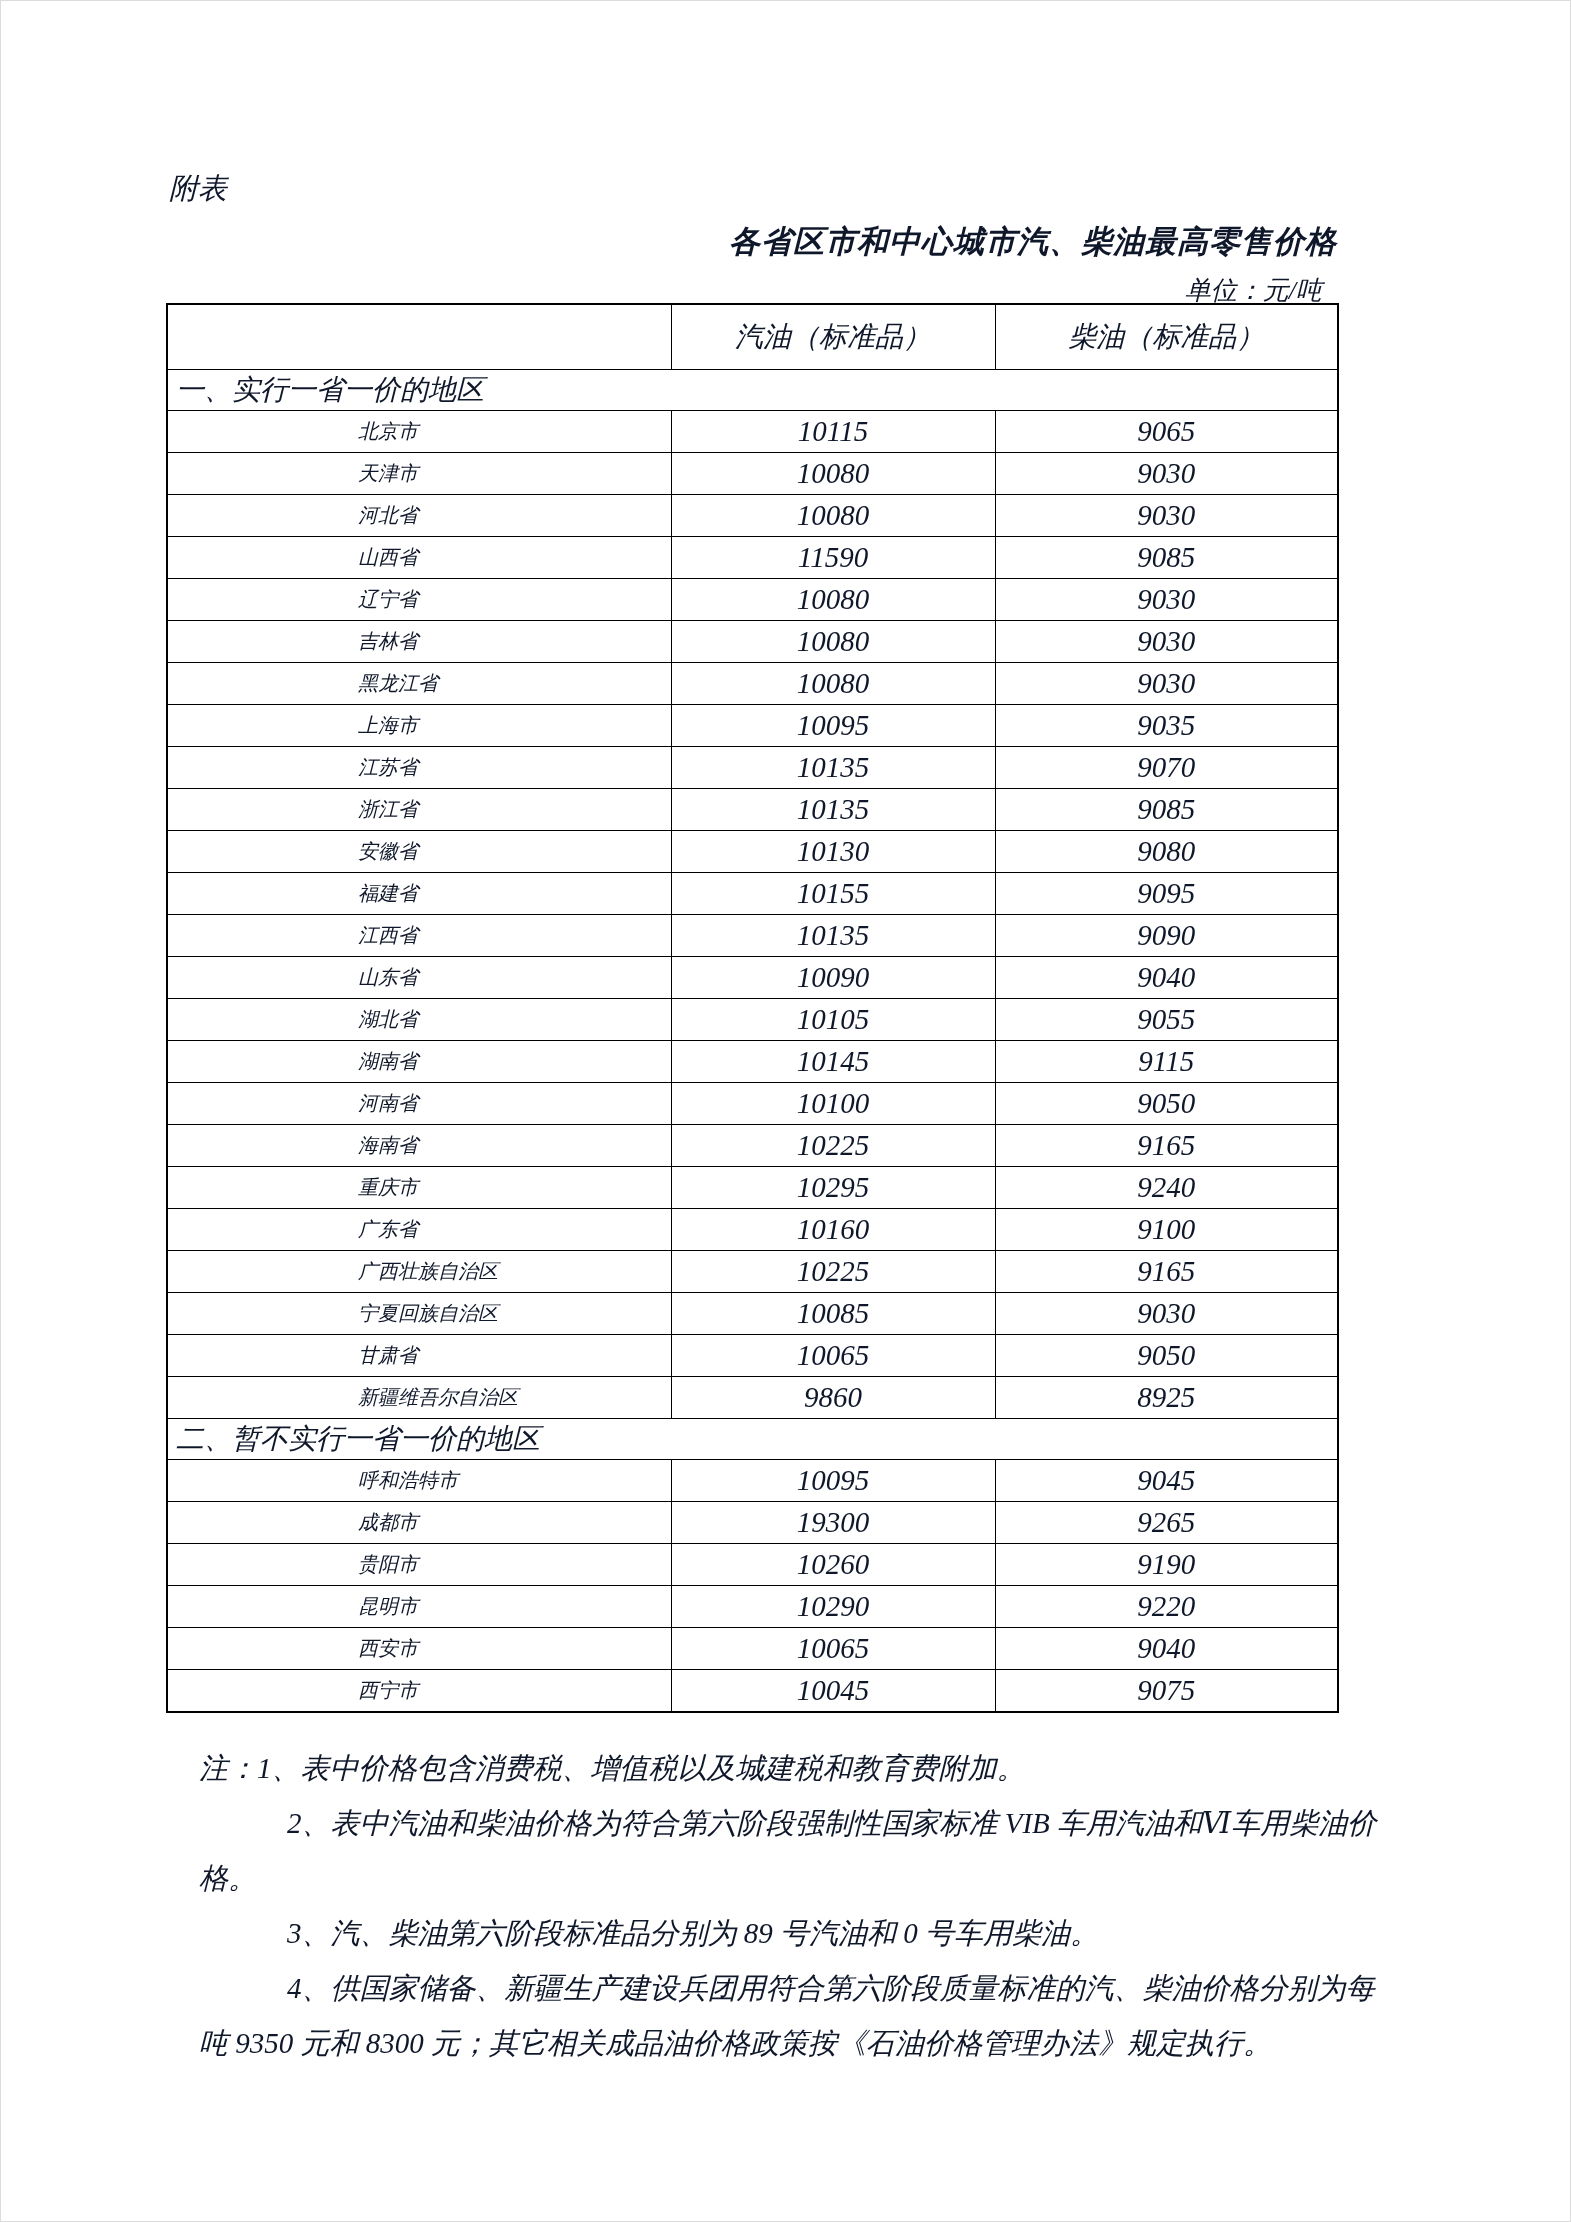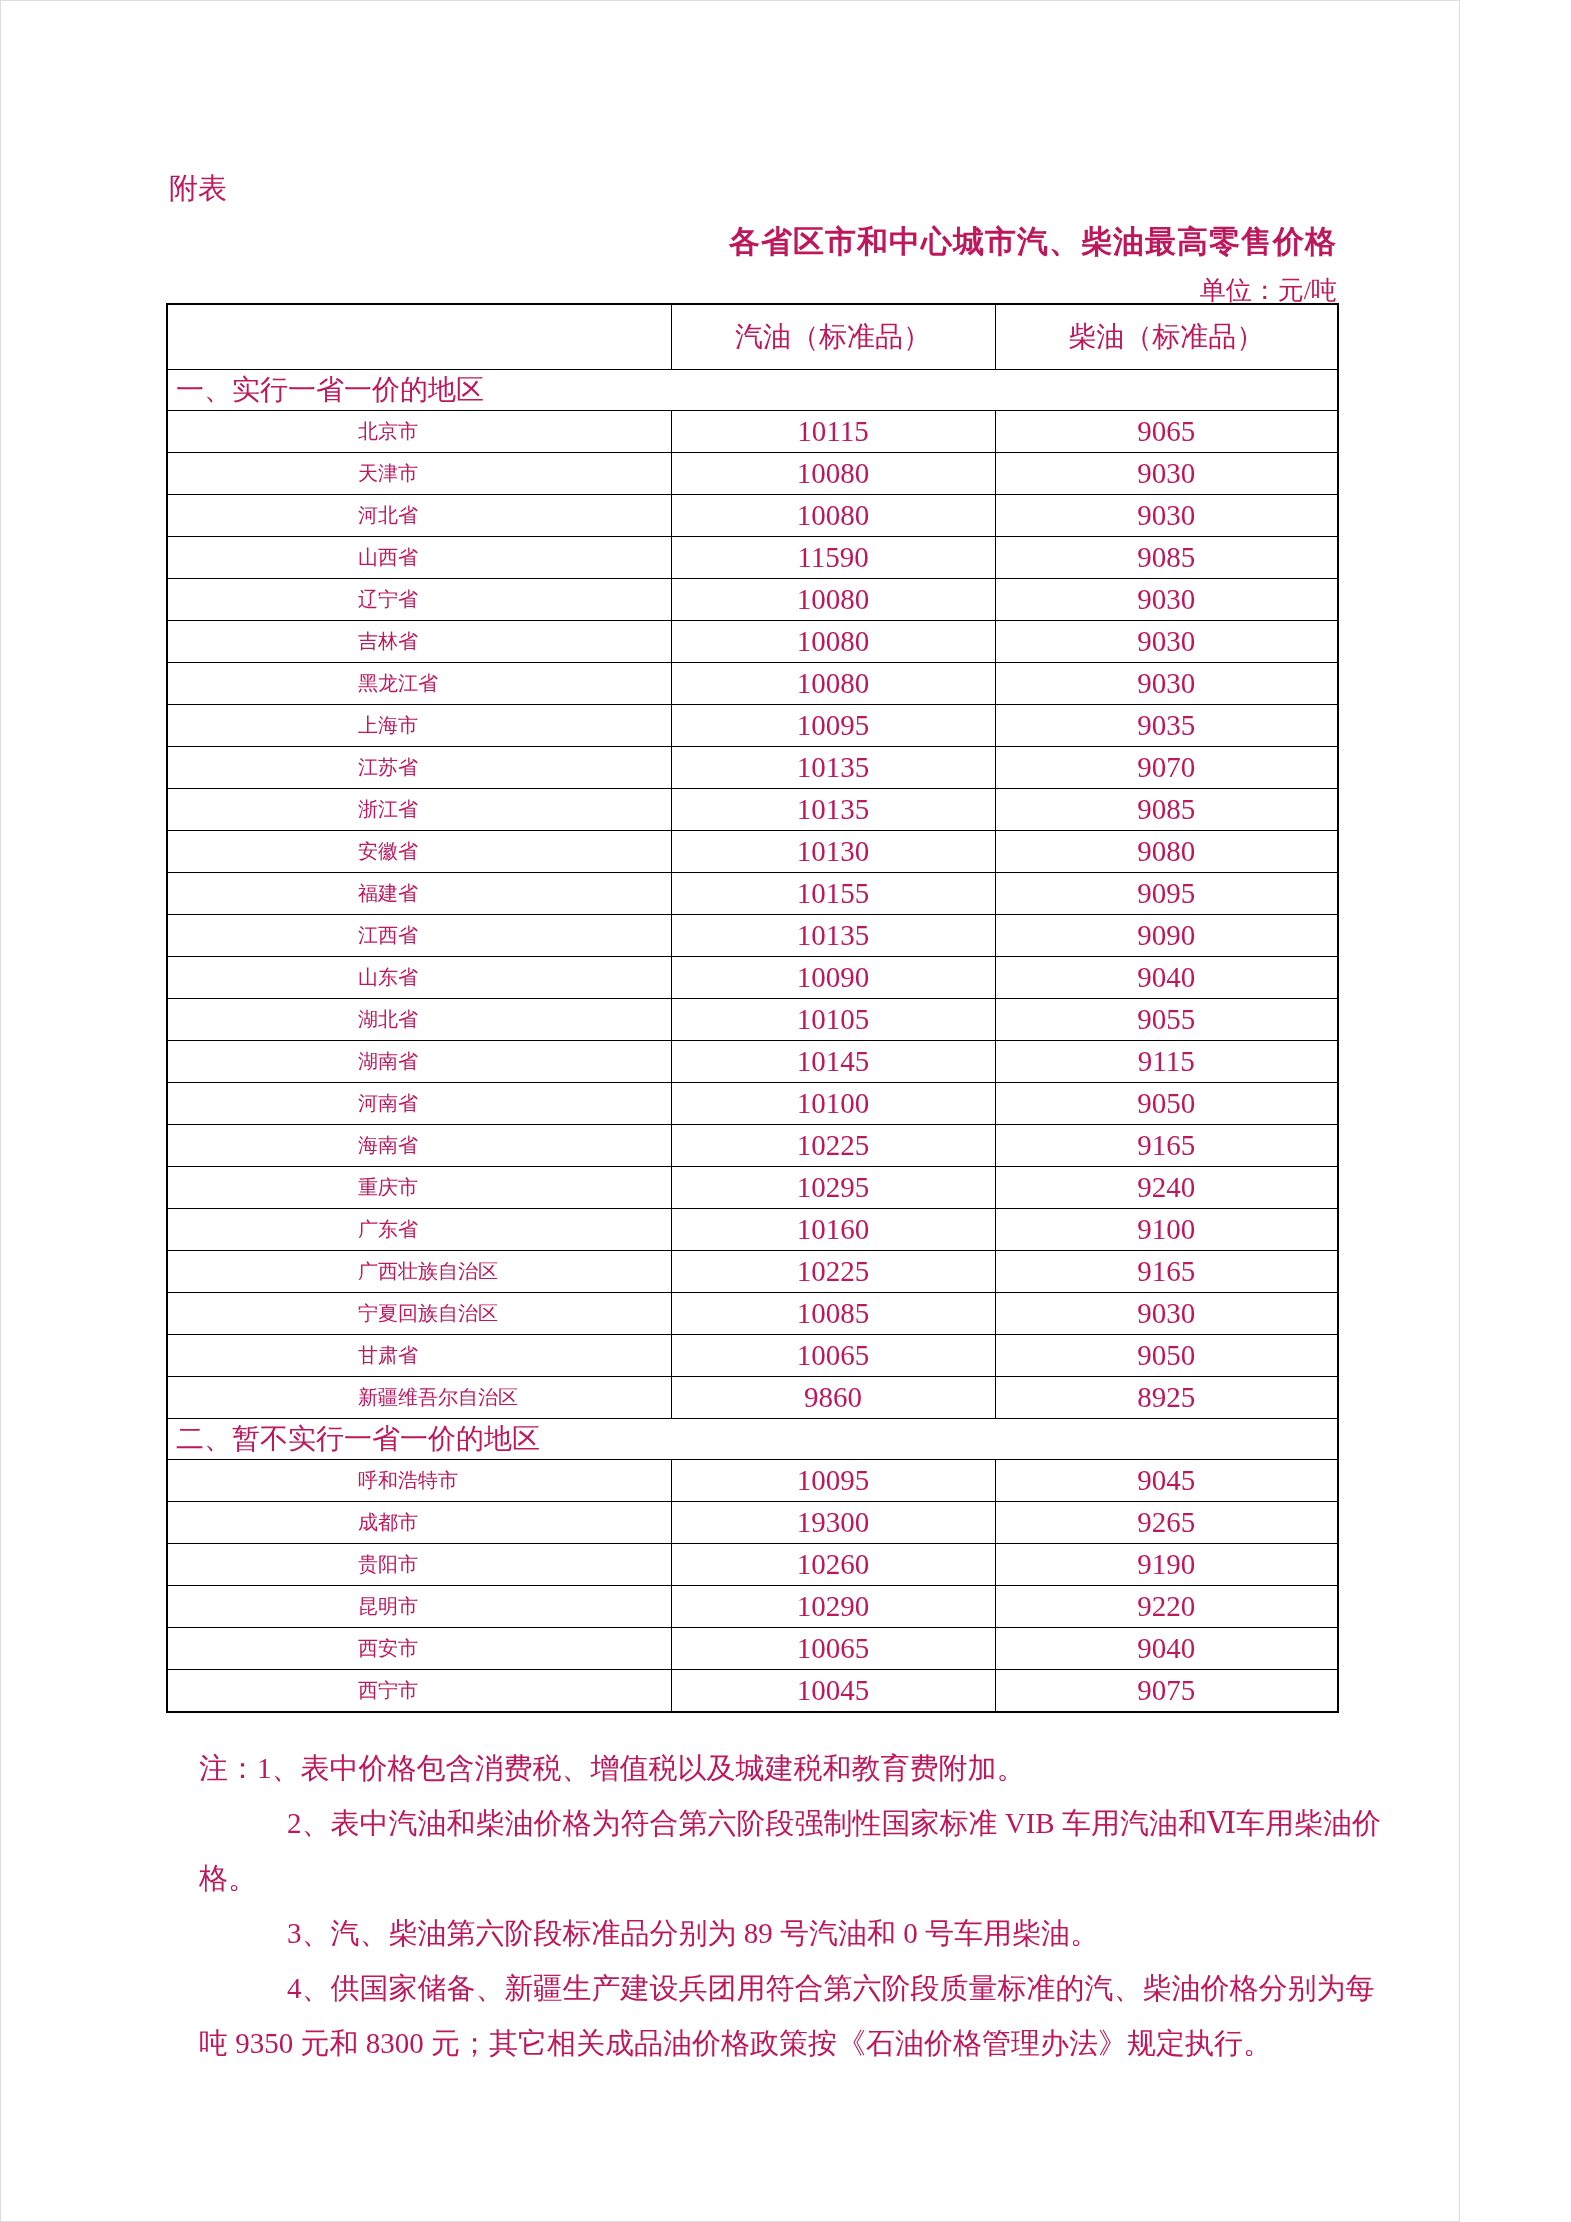--- a/index.html
+++ b/index.html
@@ -1,42 +1,43 @@
 <!DOCTYPE html>
 <html lang="zh"><head>
 <meta charset="utf-8">
 <style>
   html,body{margin:0;padding:0;background:#ffffff;}
   .page{
     position:relative;
-    width:1460px;
+    width:1571px;
     height:2222px;
     background:#ffffff;
     border:1px solid #dcdcdc;
     box-sizing:border-box;
     font-family:"Liberation Serif","DejaVu Serif",serif;
-    color:#be185d;
+    color:#0f172a;
+    font-style:italic;
   }
   .attachment-label{
     position:absolute;
     left:168px; top:168px;
     font-size:29px;
   }
   .doc-title{
     position:absolute;
     left:165px; top:220px; width:1171px;
     text-align:right;
     font-family:"Liberation Sans","DejaVu Sans",sans-serif;
     font-weight:700;
     font-size:31px;
     letter-spacing:1px;
   }
   .unit-label{
     position:absolute;
-    left:165px; top:272px; width:1171px;
+    left:150px; top:272px; width:1171px;
     text-align:right;
     font-size:26px;
   }
   table.price-table{
     position:absolute;
     left:165px; top:302px;
     width:1171px;
     border-collapse:collapse;
     border:2px solid #000;
     table-layout:fixed;

